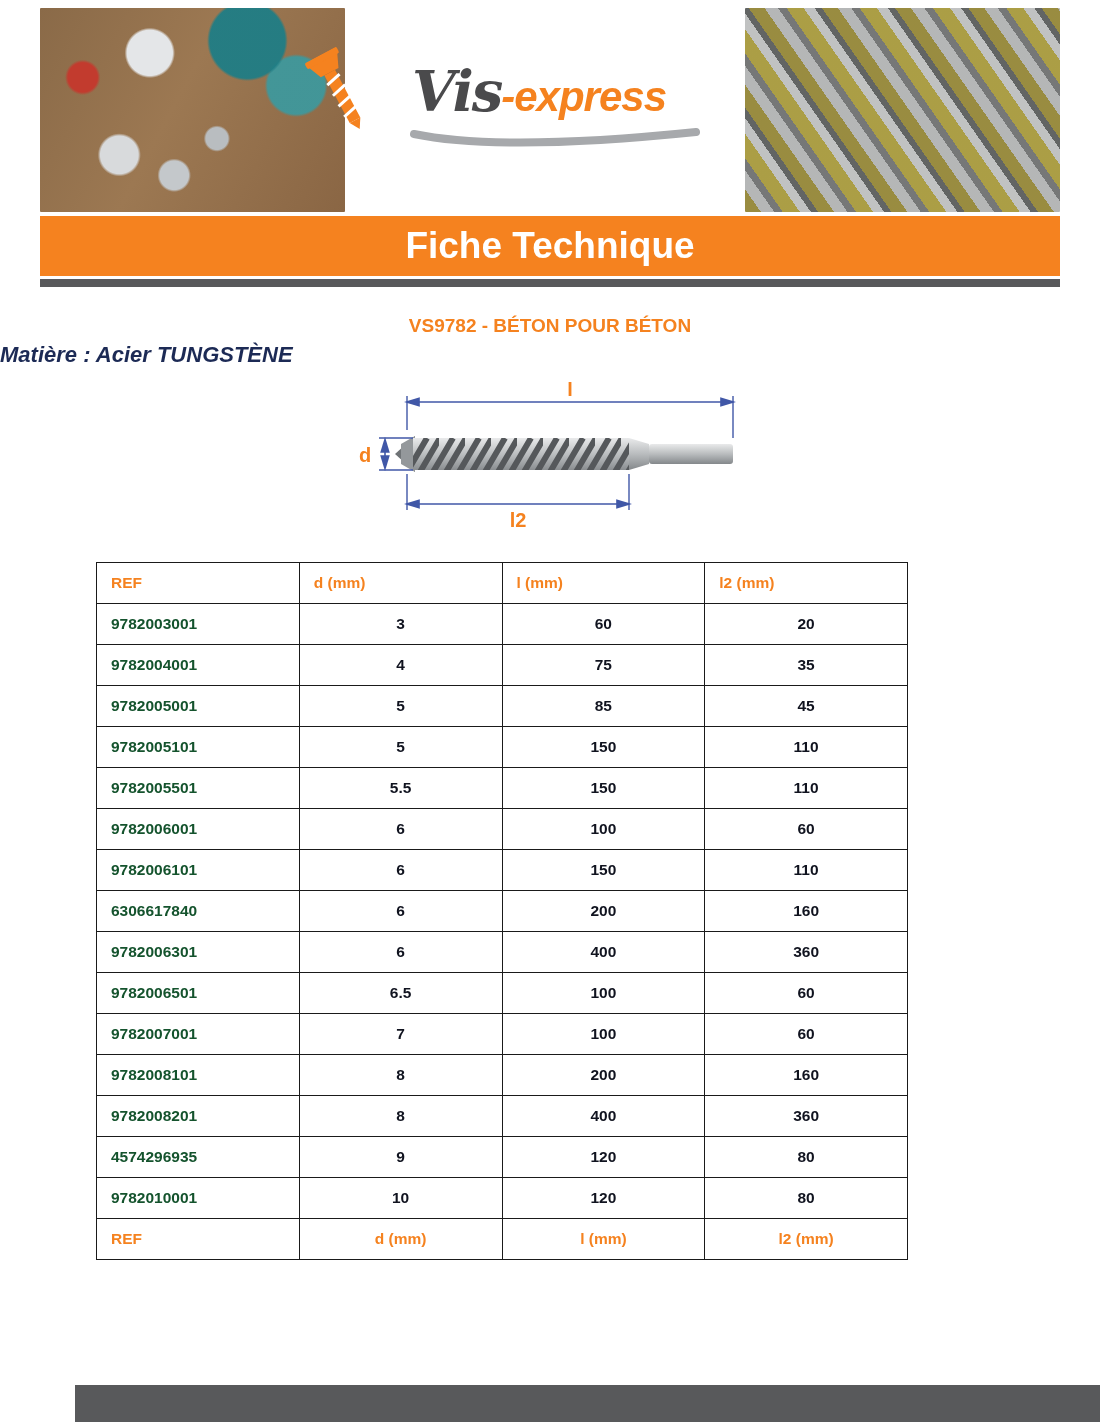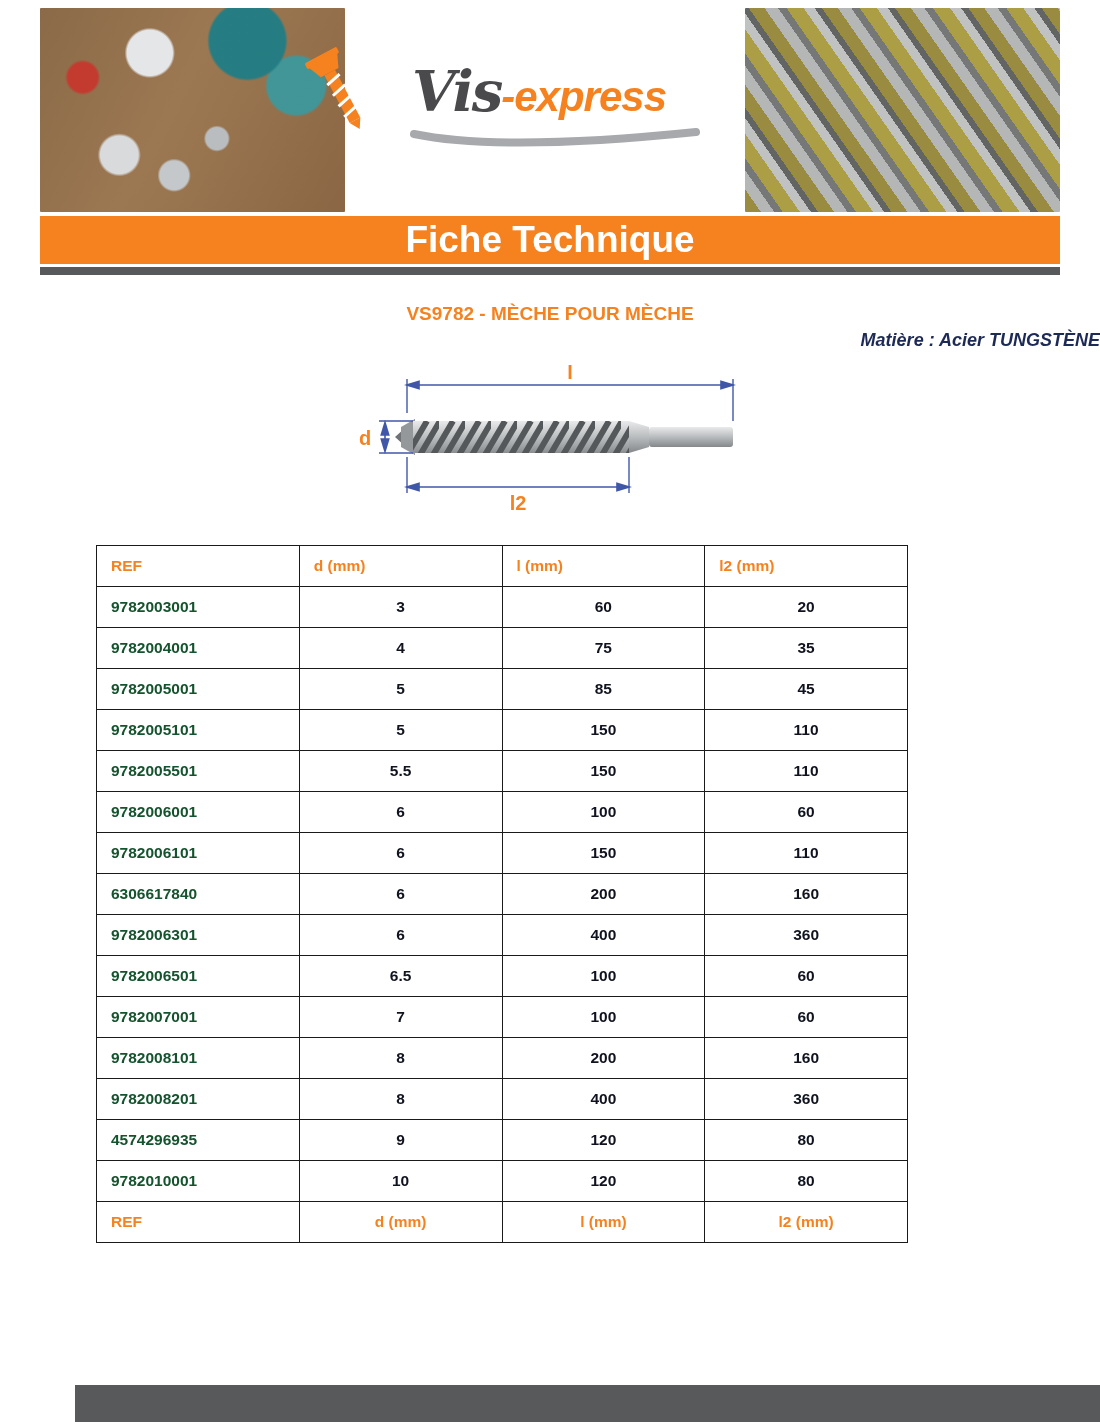--- a/index.html
+++ b/index.html
@@ -42,36 +42,36 @@
     font-size:56px;color:#4a4a4c;letter-spacing:-2px;
   }
   .brand-suffix{
     font-family:Liberation Sans, sans-serif;font-weight:bold;font-style:italic;
     font-size:42px;color:#F5821F;letter-spacing:-1px;
   }
   .logo-swoosh{position:absolute;left:50px;top:86px;}
 
   
   .banner{
-    margin:4px 40px 0 40px;height:48px;background:#F5821F;
+    margin:4px 40px 0 40px;height:60px;background:#F5821F;
     display:flex;align-items:center;justify-content:center;
   }
   .banner-title{
     color:#ffffff;font-size:37px;font-weight:bold;letter-spacing:0px;
   }
   .gray-bar{margin:3px 40px 0 40px;height:8px;background:#58595B;}
 
   
   .product-title{
     margin-top:28px;text-align:center;color:#F5821F;
     font-size:19px;font-weight:bold;
   }
   .material{
-    margin-top:5px;text-align:right;color:#1C2A55;
-    font-size:18px;font-weight:bold;font-style:italic;
+    margin-top:5px;text-align:left;color:#1C2A55;
+    font-size:22px;font-weight:bold;font-style:italic;
   }
 
   
   .diagram-wrap{margin-top:14px;text-align:center;}
   .dim-label{fill:#F5821F;font-weight:bold;font-size:20px;font-family:"Liberation Sans",sans-serif;}
 
   
   table.spec{
     margin:26px 0 0 96px;width:812px;border-collapse:collapse;
     table-layout:fixed;
@@ -116,21 +116,21 @@
       <path d="M4 8 Q 90 26 286 6" stroke="#a7a9ac" stroke-width="8" fill="none" stroke-linecap="round"></path>
     </svg>
   </div>
 </div>
 
 <div class="banner">
   <span class="banner-title">Fiche Technique</span>
 </div>
 <div class="gray-bar"></div>
 
-<div class="product-title">VS9782 - MÈCHE POUR MÈCHE</div>
+<div class="product-title">VS9782 - BÉTON POUR BÉTON</div>
 <div class="material">Matière : Acier TUNGSTÈNE</div>
 
 <div class="diagram-wrap">
   <svg width="430" height="150" viewBox="0 0 430 150">
     <defs>
       <marker id="arrL" markerWidth="10" markerHeight="10" refX="2" refY="3" orient="auto">
         <path d="M10,0 L0,3 L10,6 Z" fill="#4057A7"></path>
       </marker>
       <marker id="arrR" markerWidth="10" markerHeight="10" refX="8" refY="3" orient="auto">
         <path d="M0,0 L10,3 L0,6 Z" fill="#4057A7"></path>

